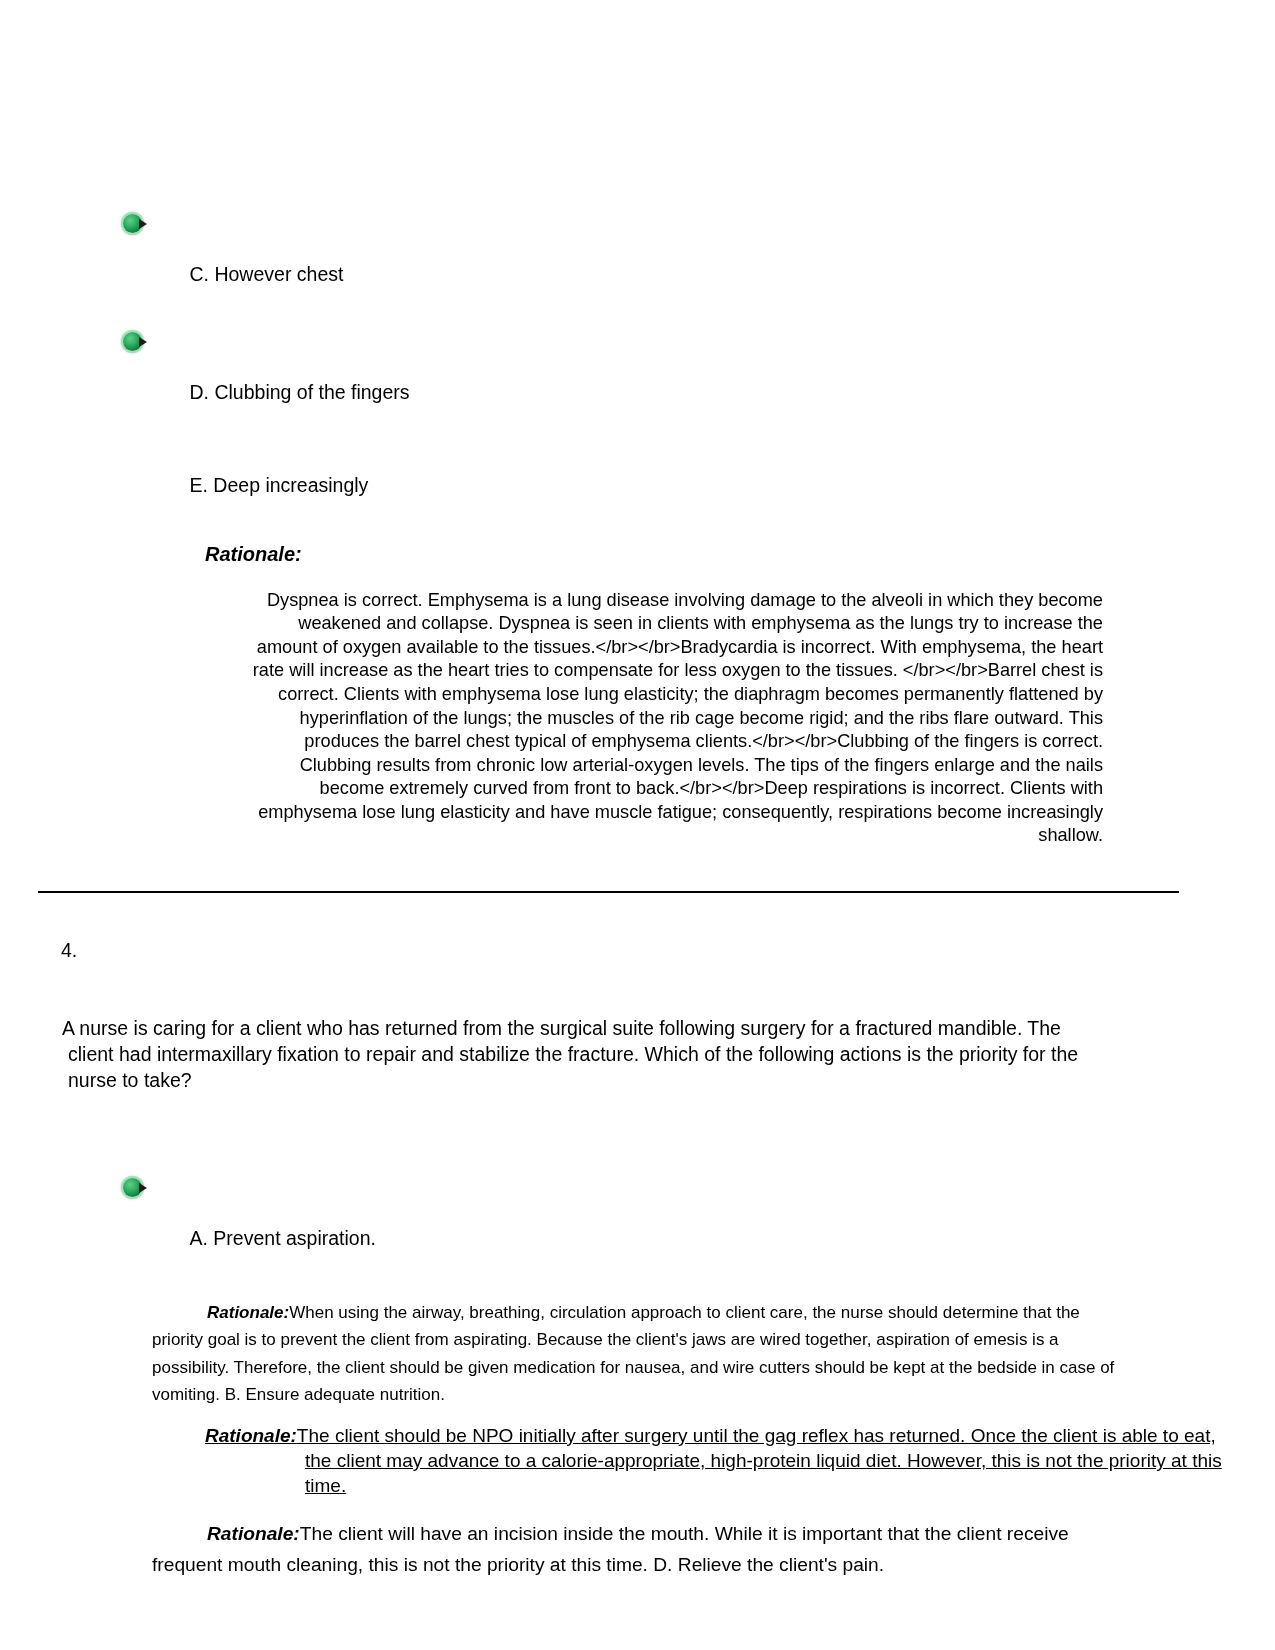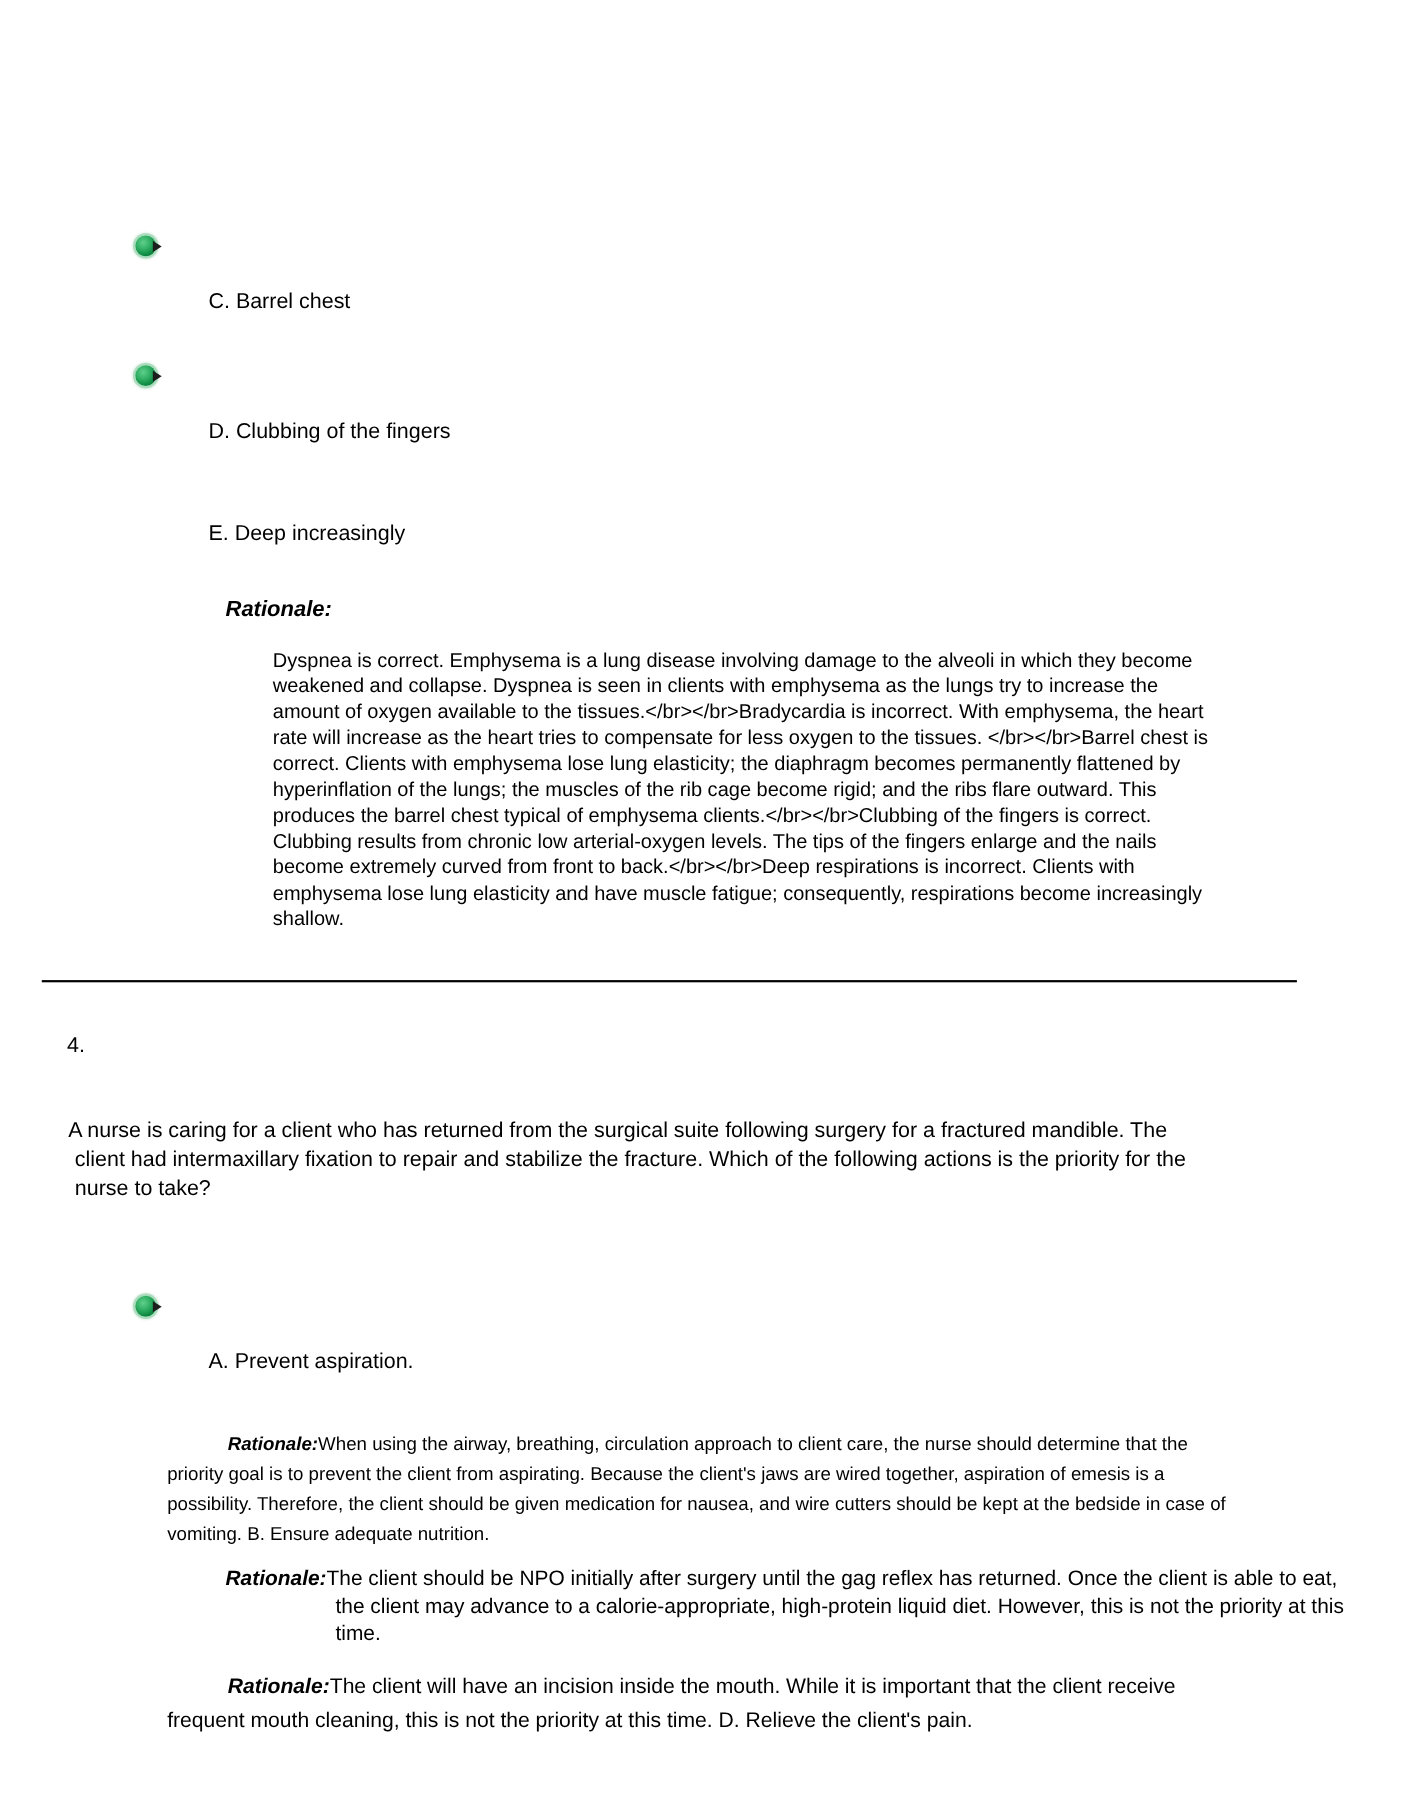--- a/index.html
+++ b/index.html
@@ -88,21 +88,21 @@
     font-weight: bold;
     font-style: italic;
   }
 
   .rat-para-block {
     margin-left: 188px;
     margin-top: 23px;
     width: 855px;
     font-size: 18.2px;
     line-height: 1.295;
-    text-align: left;
+    text-align: right;
   }
 
   hr.rule {
     border: none;
     border-top: 2.2px solid #000;
     margin: 0;
     width: 1141px;
     margin-left: -22px;
   }
   .rule-wrap-1 { padding-top: 43px; }
@@ -142,20 +142,21 @@
   }
 
   .rat-hang {
     margin-left: 145px;
     margin-top: 14px;
     width: 940px;
     font-size: 19px;
     line-height: 1.33;
     padding-left: 100px;
     text-indent: -100px;
+    text-decoration: underline;
   }
 
   .opt-c {
     margin-left: 97px;
     margin-top: 23px;
     font-size: 19.5px;
   }
 
   .rat-indent-c {
     margin-left: 92px;
@@ -170,21 +171,21 @@
 <body>
 
 <div class="page">
 
   <div id="block-top">
 
     <div class="opt-row opt-line">
       <span class="marker">
         <span class="ring"></span><span class="tip"></span>
       </span>
-      <span>C. Barrel chest</span>
+      <span>C. However chest</span>
     </div>
 
     <div class="opt-row opt-line">
       <span class="marker">
         <span class="ring"></span><span class="tip"></span>
       </span>
       <span>D. Clubbing of the fingers</span>
     </div>
 
     <div class="opt-row plain opt-line">

